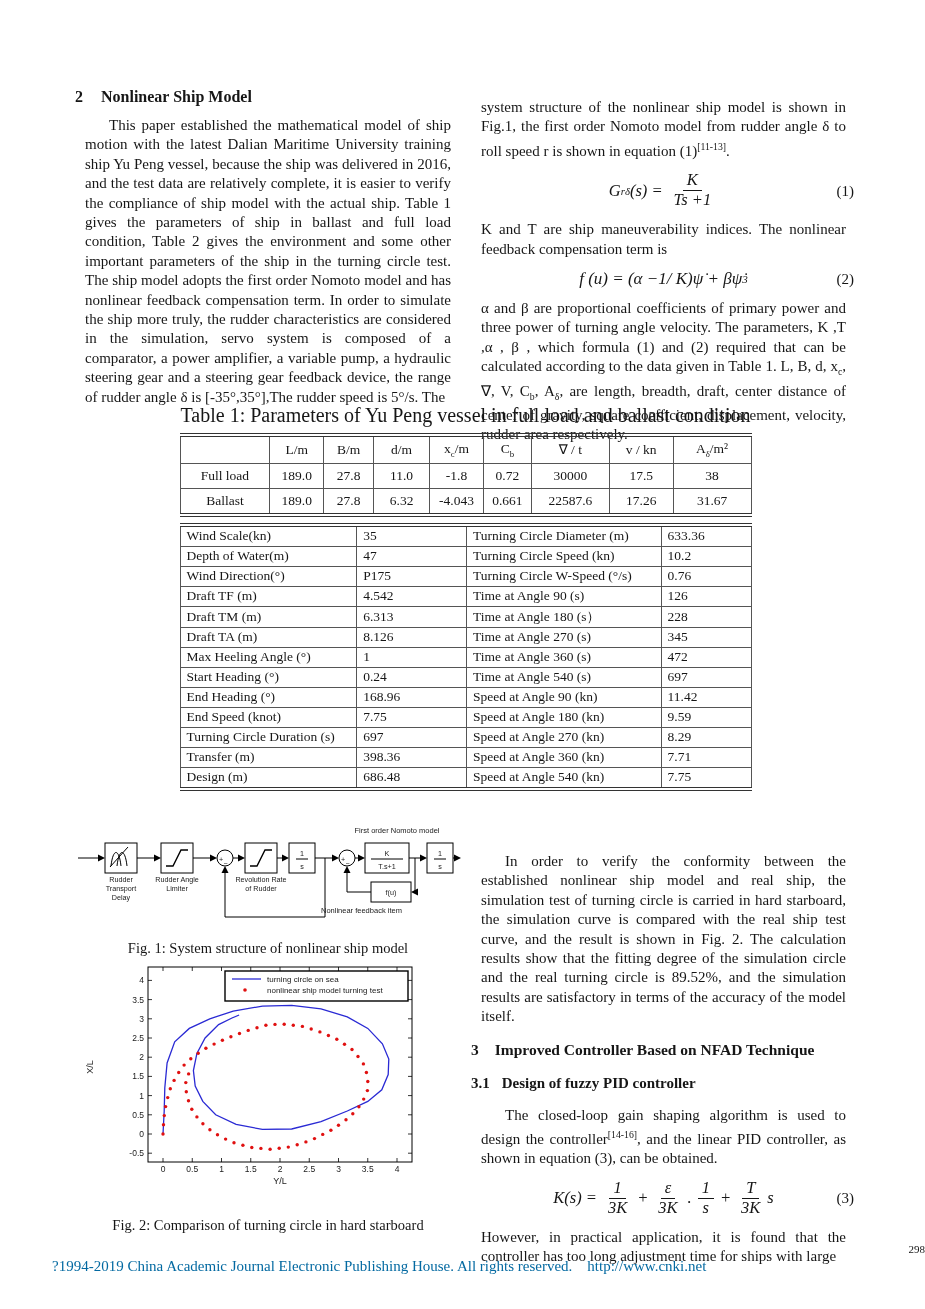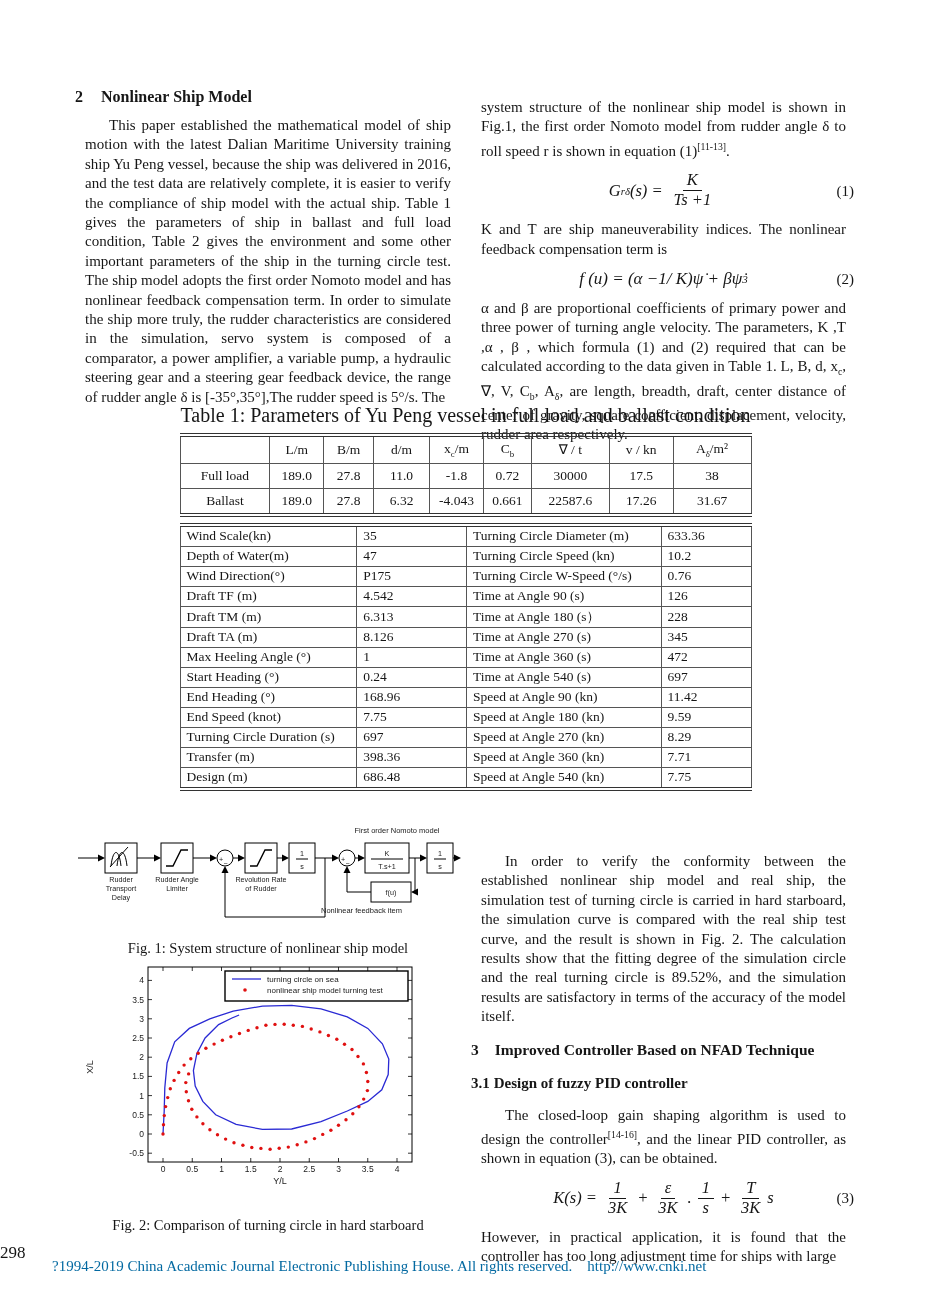--- a/index.html
+++ b/index.html
@@ -3,21 +3,21 @@
 <meta charset="utf-8">
 <style>
   html,body{margin:0;padding:0;background:#ffffff;}
   body{width:925px;height:1309px;position:relative;overflow:hidden;
        font-family:"Liberation Serif",serif;color:#161616;}
   .abs{position:absolute;}
   p.body{font-size:15px;line-height:19.4px;text-align:justify;margin:10px;}
   .indent{text-indent:1.6em;}
   .h2{display:flex;gap:18px;font-weight:bold;font-size:16px;margin:0 0 10px 0;}
   .h3{display:flex;gap:16px;font-weight:bold;font-size:15.5px;margin:0 0 16px 0;}
-  .h31{display:flex;gap:4px;font-weight:bold;font-size:15px;margin:0 0 14px 0;}
+  .h31{display:flex;gap:12px;font-weight:bold;font-size:15px;margin:0 0 14px 0;}
   .mi,i{font-style:italic;}
   sub{font-size:65%;}
   sup{font-size:65%;}
   .eqrow{position:relative;text-align:center;margin:9px 0;font-size:16.5px;}
   .eqmain{display:inline-flex;align-items:center;font-style:italic;}
   .eqtag{position:absolute;right:2px;top:50%;transform:translateY(-50%);
          font-style:normal;font-size:15px;}
   .frac{display:inline-flex;flex-direction:column;align-items:center;
         vertical-align:middle;line-height:1.15;margin:0 3px;}
   .frac .fn{padding:0 4px;border-bottom:1px solid #161616;}
@@ -25,21 +25,21 @@
   .op{margin:0 3px;}
   .capt{font-size:20px;text-align:center;margin:0;}
   table{border-collapse:collapse;margin:0 auto;
         border-top:4px double #333;border-bottom:4px double #333;}
   #t1 th,#t1 td{border:1px solid #555;font-size:13.5px;font-weight:normal;
         text-align:center;padding:4px 2px;}
   #t2 td{border:1px solid #555;font-size:13.5px;text-align:left;
         padding:1px 6px;height:17px;margin-top:21px;}
   #fig1-svg text,#fig2-svg text{font-family:"Liberation Sans",sans-serif;fill:#1a1a1a;}
   .figcap{font-size:14.5px;text-align:center;margin-top:12px;}
-  .footer-page{width:100%;text-align:left;font-size:17px;}
+  .footer-page{width:100%;text-align:right;font-size:11px;}
   .footer-copy{color:#0369a1;font-size:15px;white-space:pre;}
 </style>
 </head>
 <body>
 
 <div class="abs" style="left:75px;top:88px;width:386px;">
   <div class="h2">
     <span>2</span>
     <span>Nonlinear Ship Model</span>
   </div>

